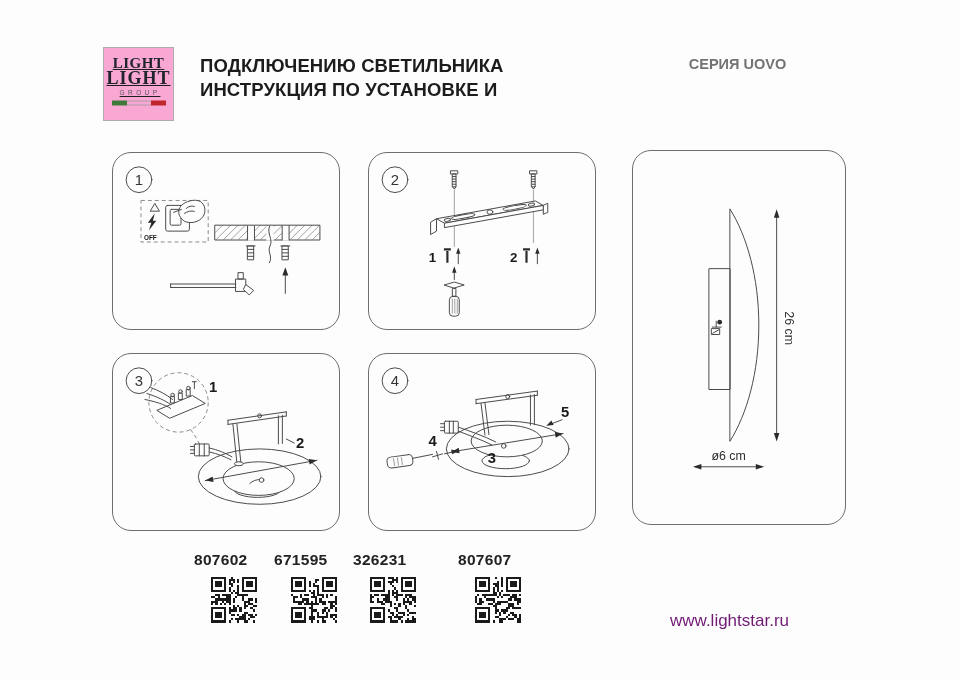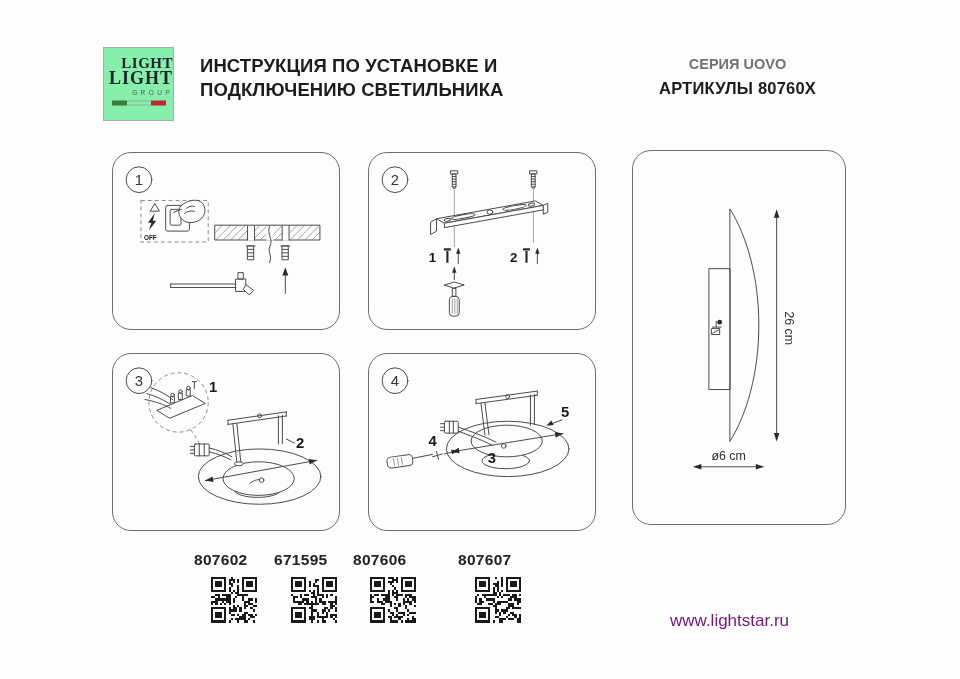--- a/index.html
+++ b/index.html
@@ -5,22 +5,23 @@
   html,body{margin:0;padding:0;}
   body{
     width:960px;height:679px;position:relative;overflow:hidden;
     background:#fdfdfd;
     font-family:"Liberation Sans",sans-serif;
     color:#1e1e1e;
   }
   
   .logo-box{
     position:absolute;left:103px;top:47px;width:71px;height:74px;
-    border:1px solid #adadad;background:#86efac;box-sizing:border-box;
-    text-align:right;
+    border:1px solid #adadad;background:#f9a8d4;box-sizing:border-box;
+    text-align:center;
+    text-decoration:underline;
   }
   .logo-light{font-family:"Liberation Serif",serif;font-weight:bold;font-size:15px;letter-spacing:.5px;color:#20242c;margin-top:8px;line-height:14px;}
   .logo-star{font-family:"Liberation Serif",serif;font-weight:bold;font-size:18px;letter-spacing:1px;color:#20242c;line-height:16px;}
   .logo-group{font-size:6.5px;letter-spacing:3.4px;color:#555;margin-top:3px;line-height:8px;padding-left:3px;}
   .logo-flag{display:block;margin:3px auto 0 auto;}
   .main-title{
     position:absolute;left:200px;top:54px;width:330px;
     font-size:18.5px;font-weight:bold;line-height:23.5px;color:#1c1c1c;letter-spacing:.1px;
   }
   .series-block{position:absolute;left:630px;top:56px;width:215px;text-align:center;}
@@ -64,27 +65,26 @@
   <div class="logo-group">GROUP</div>
   <svg class="logo-flag" width="54" height="6" viewBox="0 0 54 6">
     <rect x="0" y="0.5" width="15" height="5" fill="#3e7a3a"></rect>
     <line x1="15" y1="1" x2="39" y2="1" stroke="#9a9a9a" stroke-width="0.8"></line>
     <line x1="15" y1="5" x2="39" y2="5" stroke="#9a9a9a" stroke-width="0.8"></line>
     <rect x="39" y="0.5" width="15" height="5" fill="#c0272d"></rect>
   </svg>
 </div>
 
 <div class="main-title">
+  <div>ПОДКЛЮЧЕНИЮ СВЕТИЛЬНИКА</div>
   <div>ИНСТРУКЦИЯ ПО УСТАНОВКЕ И</div>
-  <div>ПОДКЛЮЧЕНИЮ СВЕТИЛЬНИКА</div>
 </div>
 
 <div class="series-block">
   <div class="series-name">СЕРИЯ UOVO</div>
-  <div class="series-articles">АРТИКУЛЫ 80760X</div>
 </div>
 
 <div class="panel" id="panel-1">
 <svg viewBox="0 0 228 178">
   <g>
     <circle class="ln" cx="26" cy="27" r="13"></circle>
     <text class="badge-num" x="26" y="32" text-anchor="middle">1</text>
   </g>
   <g>
     <rect class="ln-dash" x="28" y="48" width="68" height="42"></rect>
@@ -736,21 +736,21 @@
       <rect x="5" y="20" width="1" height="1" fill="#1a1a1a"></rect>
       <rect x="6" y="20" width="1" height="1" fill="#1a1a1a"></rect>
       <rect x="9" y="20" width="1" height="1" fill="#1a1a1a"></rect>
       <rect x="12" y="20" width="1" height="1" fill="#1a1a1a"></rect>
       <rect x="14" y="20" width="1" height="1" fill="#1a1a1a"></rect>
       <rect x="15" y="20" width="1" height="1" fill="#1a1a1a"></rect>
       <rect x="20" y="20" width="1" height="1" fill="#1a1a1a"></rect>
     </svg>
 </div>
 <div class="article" style="left:353px">
-  <div class="article-number">807606</div>
+  <div class="article-number">326231</div>
   <svg class="qr" width="46" height="47" viewBox="0 0 21 21" shape-rendering="crispEdges">
       <rect x="0" y="0" width="1" height="1" fill="#1a1a1a"></rect>
       <rect x="1" y="0" width="1" height="1" fill="#1a1a1a"></rect>
       <rect x="2" y="0" width="1" height="1" fill="#1a1a1a"></rect>
       <rect x="3" y="0" width="1" height="1" fill="#1a1a1a"></rect>
       <rect x="4" y="0" width="1" height="1" fill="#1a1a1a"></rect>
       <rect x="5" y="0" width="1" height="1" fill="#1a1a1a"></rect>
       <rect x="6" y="0" width="1" height="1" fill="#1a1a1a"></rect>
       <rect x="8" y="0" width="1" height="1" fill="#1a1a1a"></rect>
       <rect x="9" y="0" width="1" height="1" fill="#1a1a1a"></rect>

